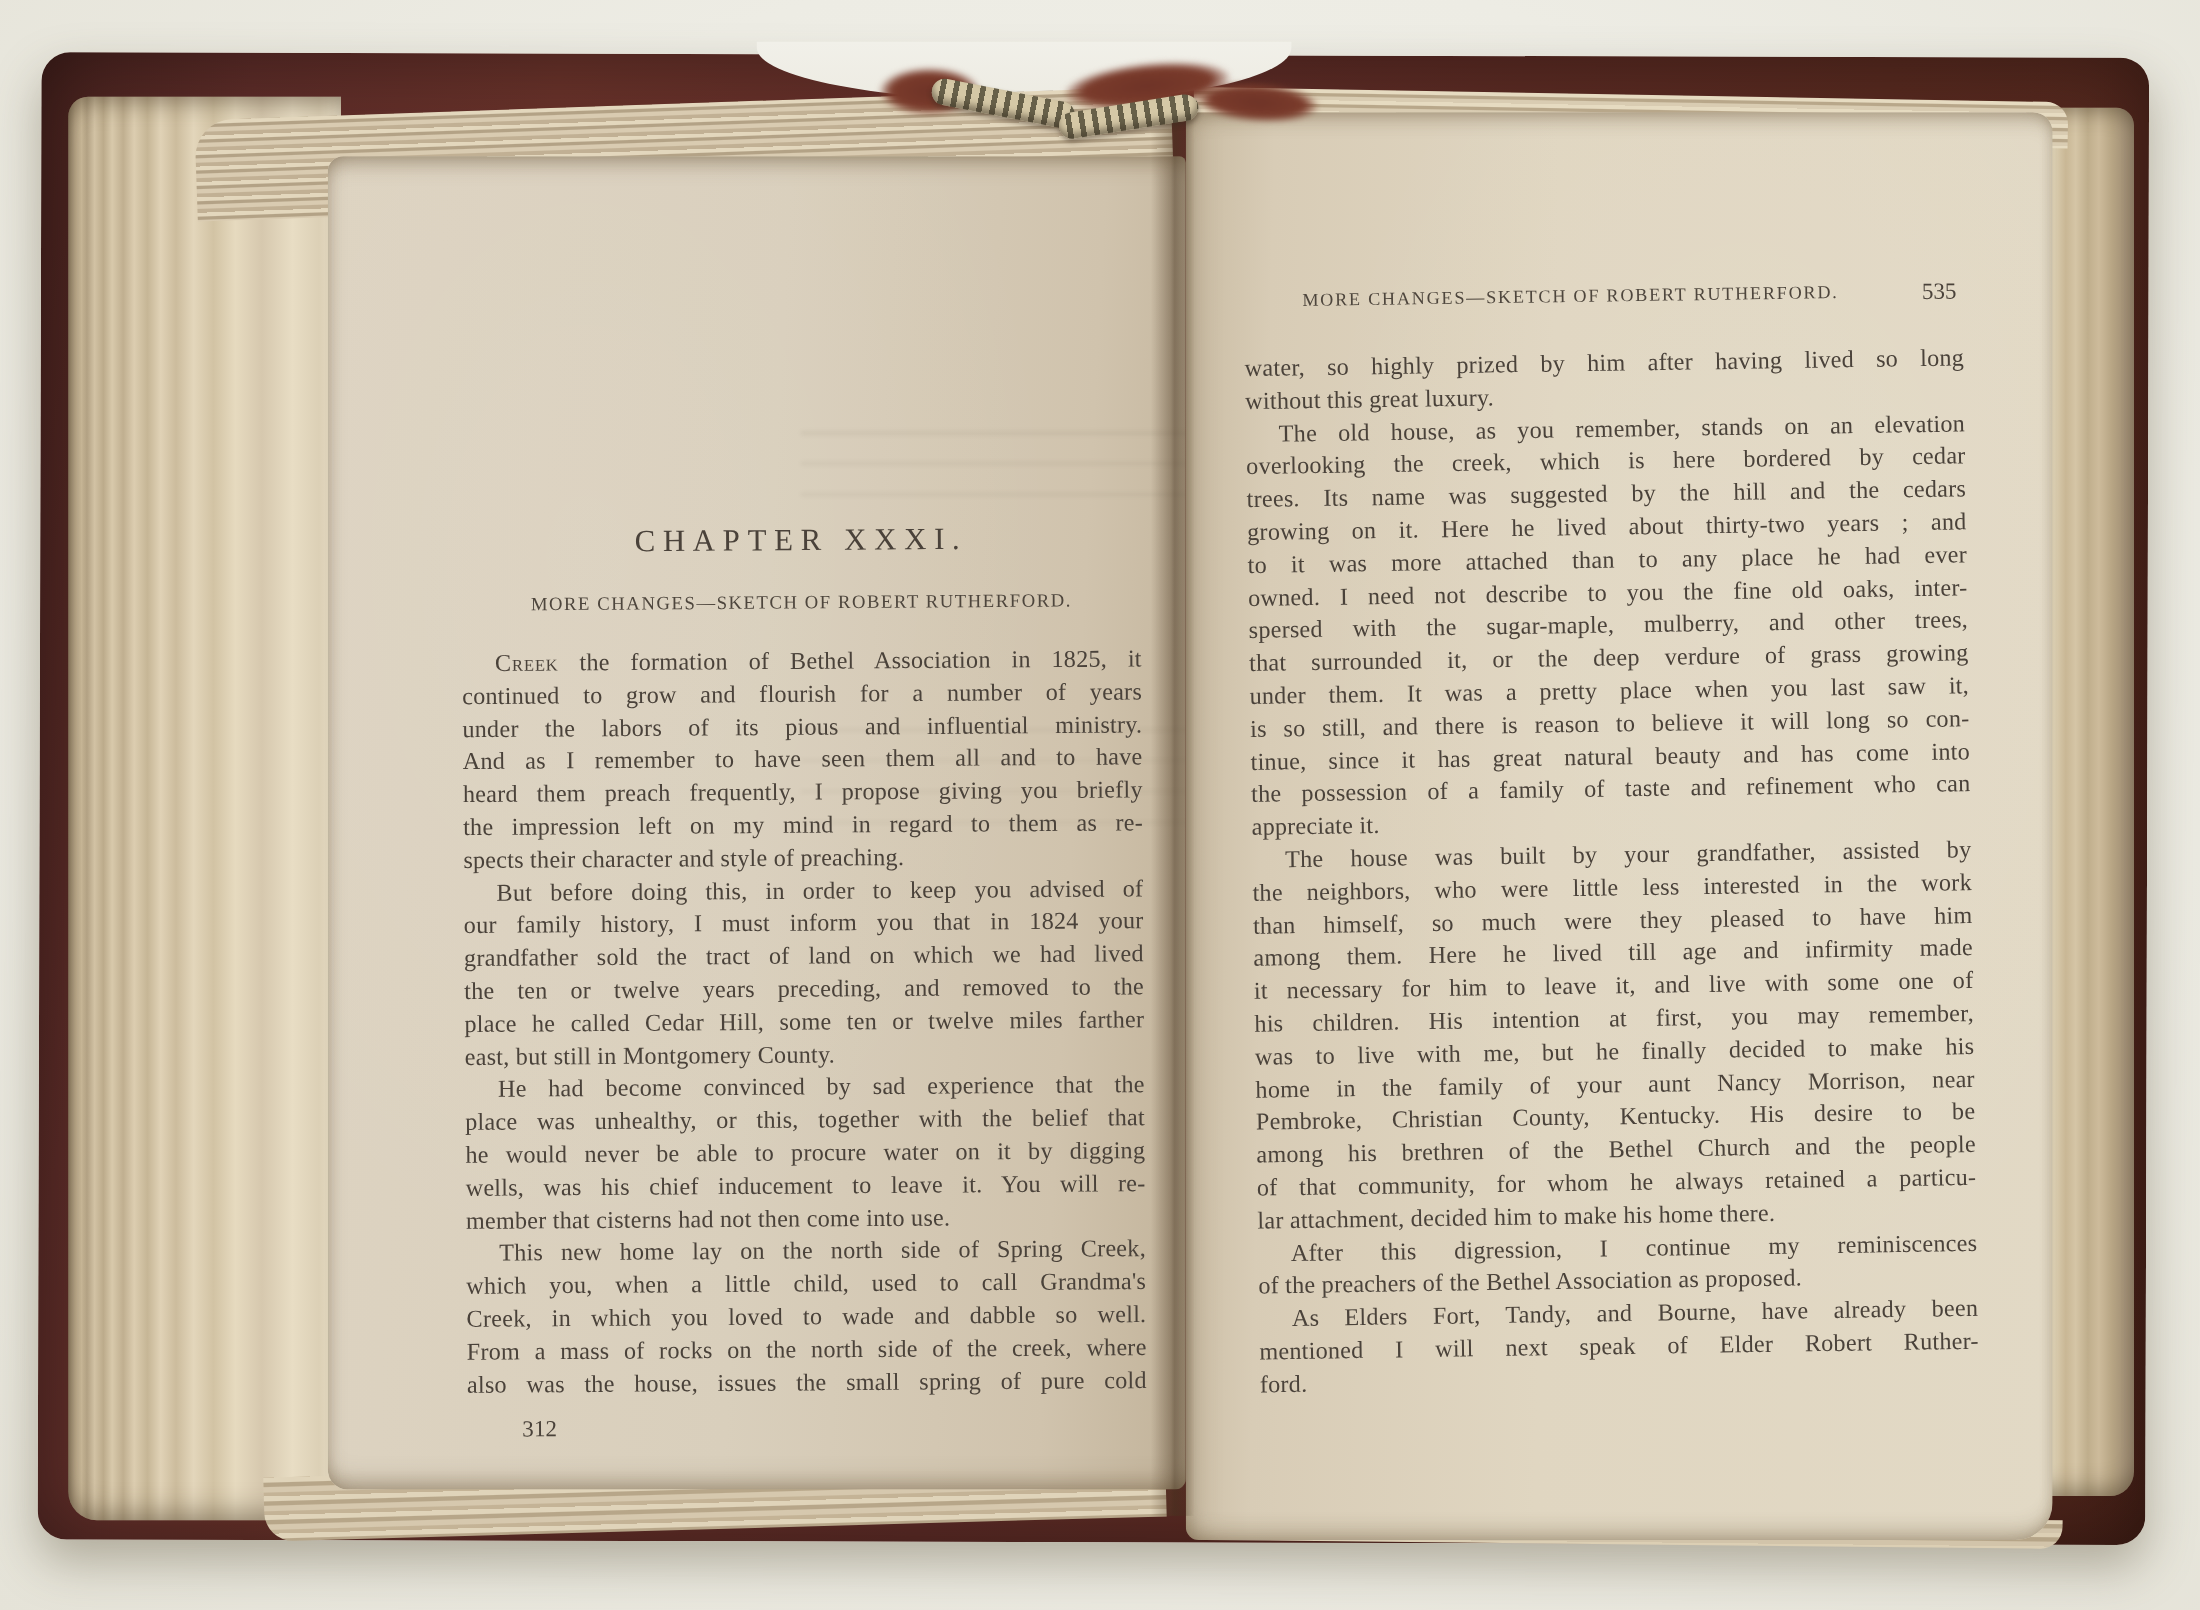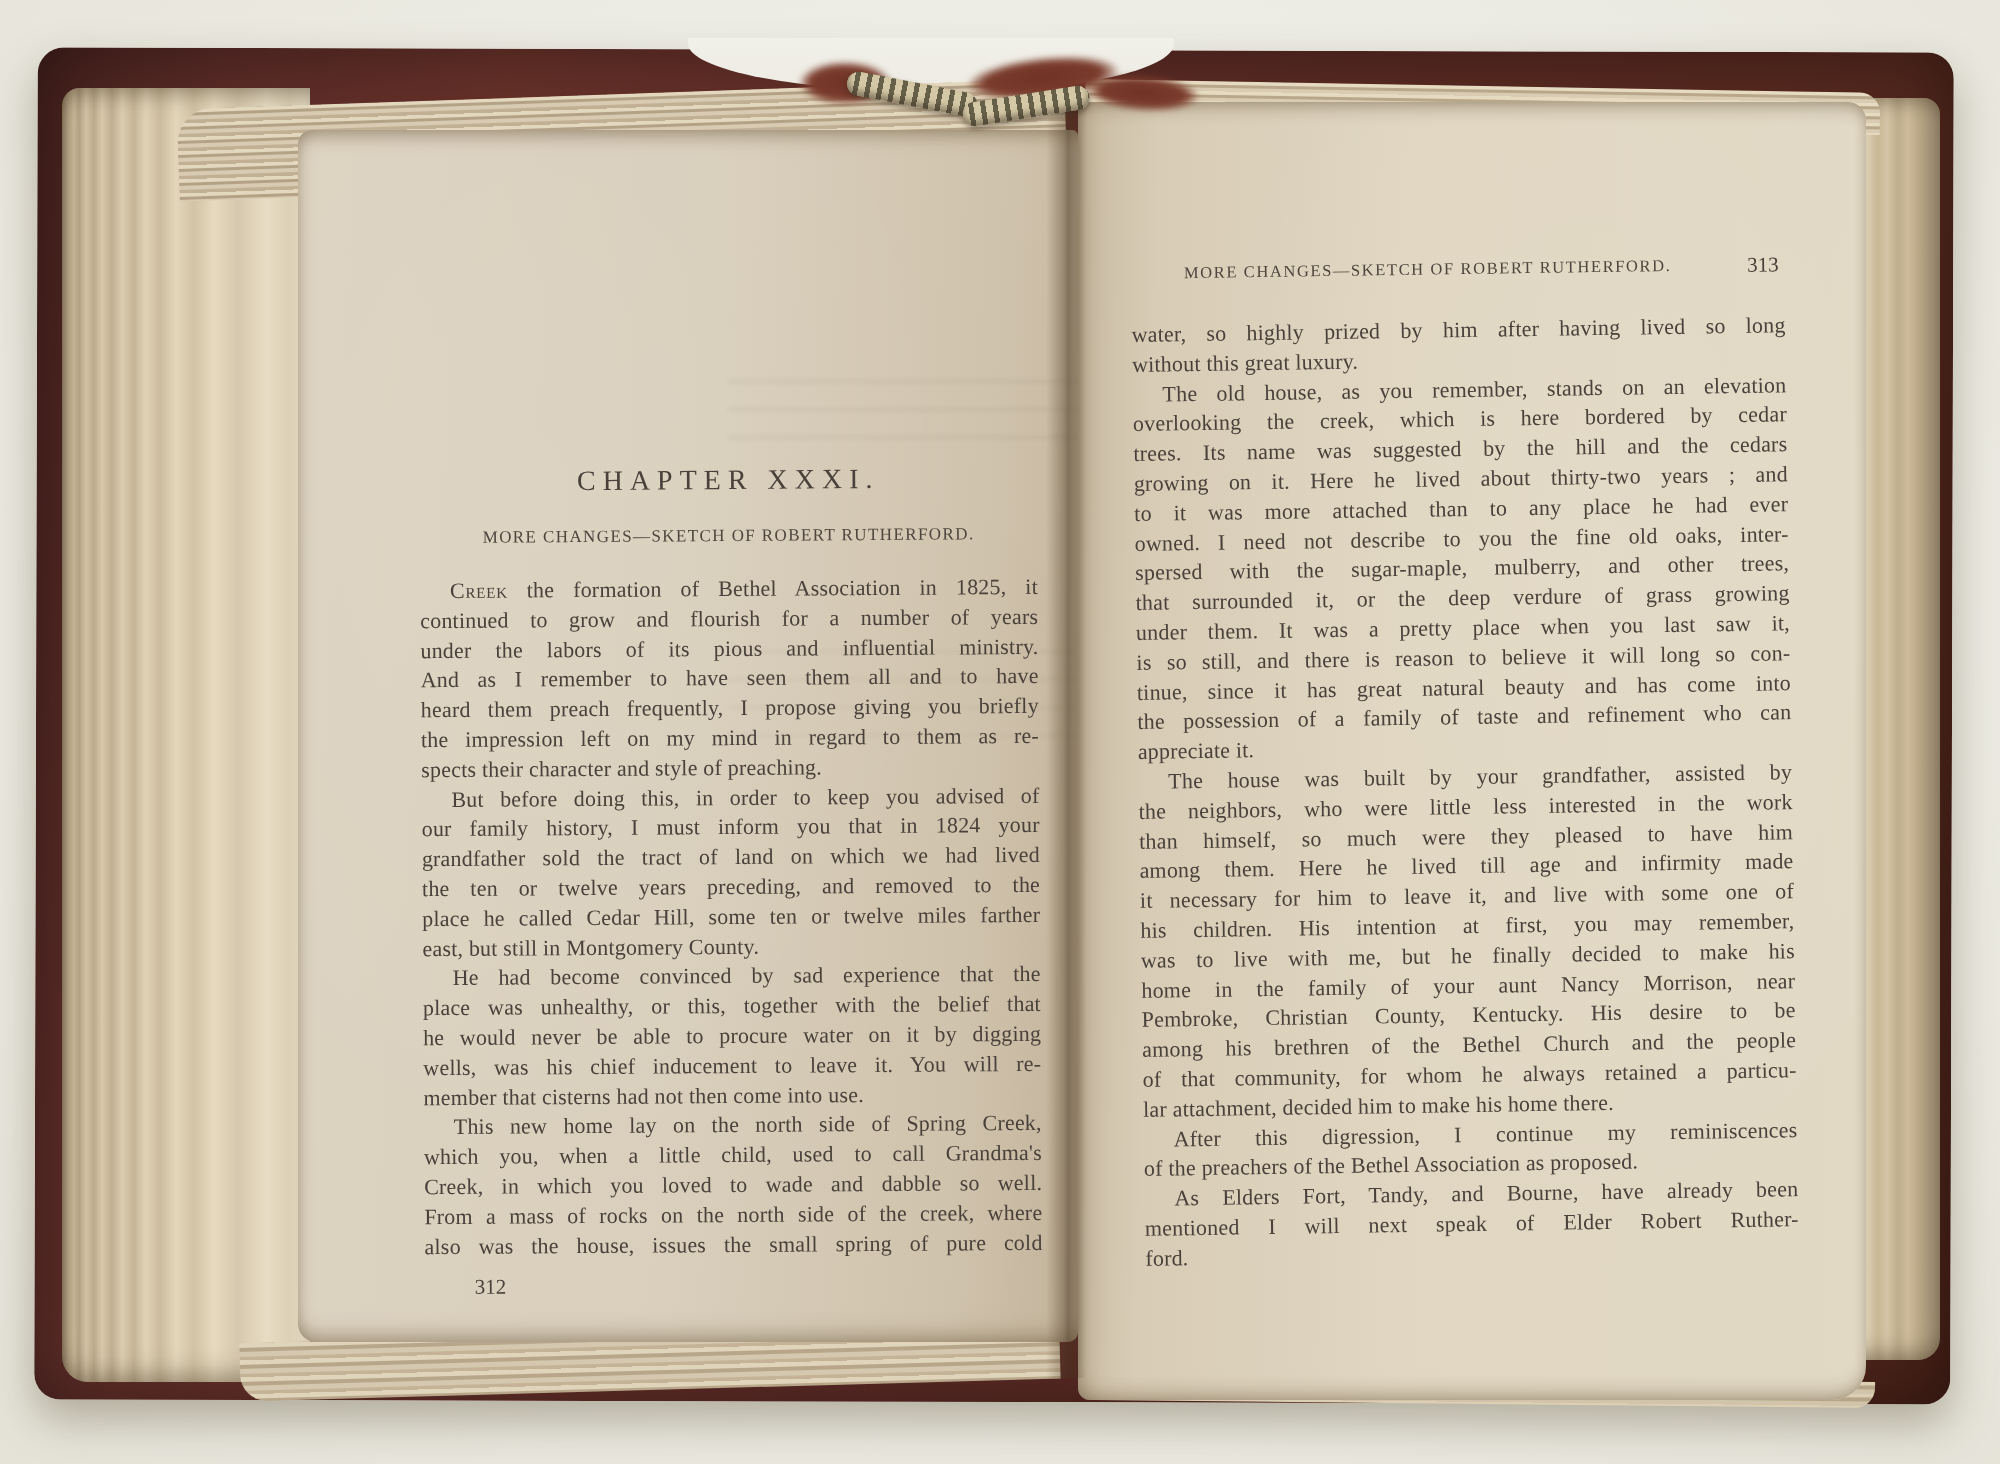--- a/index.html
+++ b/index.html
@@ -33,21 +33,21 @@
     transform:rotate(1deg);border-top-right-radius:20px;
     background:repeating-linear-gradient(180deg,#e6dbc1 0 3px,#b8a78a 4px 6px,#d9ccb2 7px 10px);}
   .under-left{position:absolute;z-index:3;left:240px;top:1332px;width:820px;height:58px;
     transform:rotate(-1.6deg);border-bottom-left-radius:26px;
     background:repeating-linear-gradient(180deg,#e0d4ba 0 4px,#b7a689 5px 8px,#d6c8ae 9px 13px,#c4b396 14px 17px);}
   .under-right{position:absolute;z-index:3;left:1095px;top:1378px;width:780px;height:26px;
     transform:rotate(.6deg);border-bottom-right-radius:20px;
     background:repeating-linear-gradient(180deg,#dccfb4 0 3px,#b5a487 4px 7px,#d2c4aa 8px 12px);}
   
   .page{position:absolute;z-index:4;}
-  .page-left{left:298px;top:130px;width:780px;height:1212px;border-radius:14px 6px 10px 18px;
+  .page-left{left:298px;top:142px;width:780px;height:1212px;border-radius:14px 6px 10px 18px;
     background:
       radial-gradient(ellipse at 30% 30%, rgba(255,255,255,.06), rgba(0,0,0,0) 60%),
       linear-gradient(93deg,#ddd3c1 0%,#d9cfbc 50%,#d0c3ad 84%,#c2b39a 100%);
     box-shadow:inset 0 16px 20px -13px rgba(110,90,60,.55),
                inset -10px 0 26px -12px rgba(95,75,50,.45),
                inset 0 -18px 22px -14px rgba(110,90,60,.5),
                inset 12px 0 18px -14px rgba(110,90,60,.35);}
   .page-right{left:1078px;top:102px;width:788px;height:1298px;border-radius:8px 18px 34px 12px;
     background:
       radial-gradient(ellipse at 65% 35%, rgba(255,255,255,.07), rgba(0,0,0,0) 60%),
@@ -145,21 +145,21 @@
           <div class="ln j">also was the house, issues the small spring of pure cold</div>
         </div>
       <div class="folio-left">312</div>
     </div>
   </div>
 
   <div class="page page-right">
     <div class="textblock tb-right">
       <div class="runhead">
         <span class="rh-text">MORE CHANGES—SKETCH OF ROBERT RUTHERFORD.</span>
-        <span class="rh-folio">313</span>
+        <span class="rh-folio">535</span>
       </div>
       <div class="bodylines bodylines-r">
           <div class="ln j">water, so highly prized by him after having lived so long</div>
           <div class="ln">without this great luxury.</div>
           <div class="ln j in">The old house, as you remember, stands on an elevation</div>
           <div class="ln j">overlooking the creek, which is here bordered by cedar</div>
           <div class="ln j">trees. Its name was suggested by the hill and the cedars</div>
           <div class="ln j">growing on it. Here he lived about thirty-two years ; and</div>
           <div class="ln j">to it was more attached than to any place he had ever</div>
           <div class="ln j">owned. I need not describe to you the fine old oaks, inter-</div>

